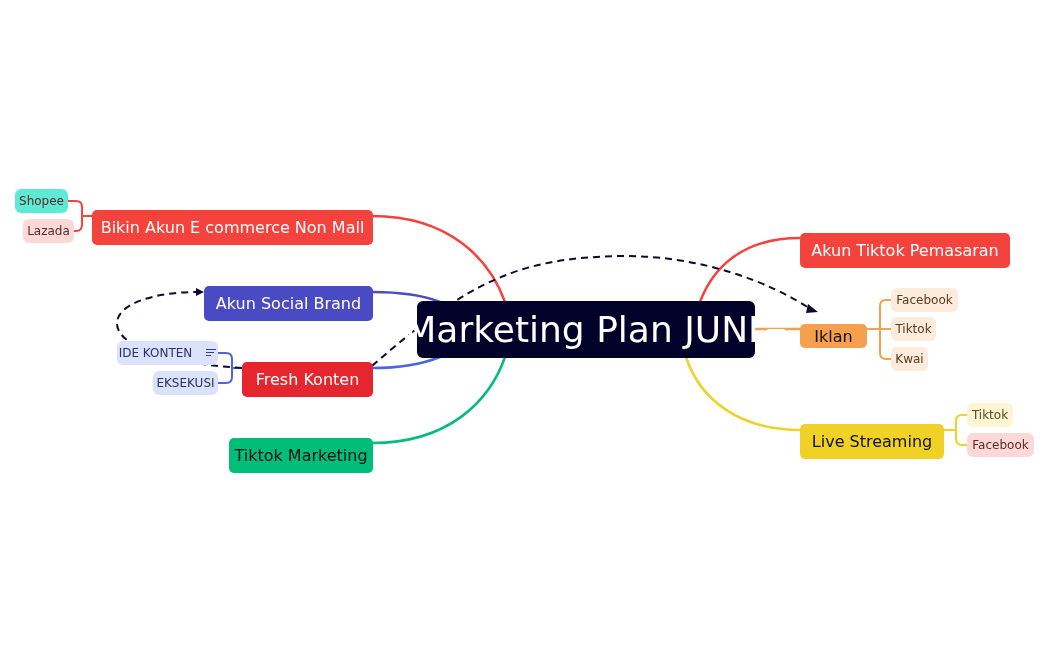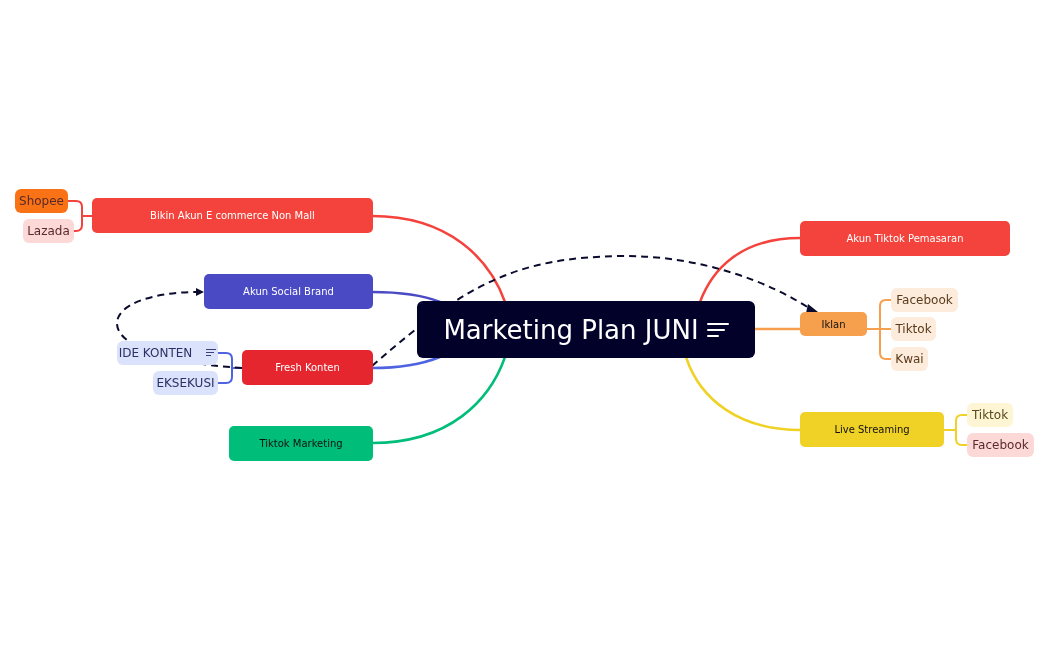--- a/index.html
+++ b/index.html
@@ -7,24 +7,24 @@
     width: 1049px; height: 650px; position: relative; overflow: hidden;
     background: #ffffff;
     font-family: "DejaVu Sans", "Liberation Sans", sans-serif;
   }
   svg.links { position: absolute; left: 0; top: 0; width: 1049px; height: 650px; }
   .node {
     position: absolute; box-sizing: border-box;
     display: flex; align-items: center; justify-content: center;
     border-radius: 5px; white-space: nowrap;
   }
-  .main { font-size: 10px; }
+  .main { font-size: 16px; margin-top: 12px; }
   .leaf { font-size: 12px; border-radius: 6px; }
   .root {
-    background: #02012a; color: #ffffff; font-size: 26px;
+    background: #02012a; color: #ffffff; font-size: 36px;
     border-radius: 6px;
   }
   .root .menu-icon { display: inline-block; margin-left: 8px; width: 22px; height: 16px; position: relative; }
   .root .menu-icon span { position: absolute; left: 0; height: 2px; background: #fff; border-radius: 1px; }
   .leaf .menu-icon { display: inline-block; margin-left: 14px; width: 10px; height: 8px; position: relative; }
   .leaf .menu-icon span { position: absolute; left: 0; height: 1px; background: #3a3f7a; }
 </style>
 </head>
 <body>
 
@@ -78,21 +78,21 @@
 <div class="node main" style="left:800px;top:221px;width:210px;height:35px;background:#f4433c;color:#fff;">
   <span>Akun Tiktok Pemasaran</span>
 </div>
 <div class="node main" style="left:800px;top:312px;width:67px;height:24px;background:#f6a04d;color:#111;">
   <span>Iklan</span>
 </div>
 <div class="node main" style="left:800px;top:412px;width:144px;height:35px;background:#f0d125;color:#111;">
   <span>Live Streaming</span>
 </div>
 
-<div class="node leaf" style="left:15px;top:189px;width:53px;height:24px;background:#f97316;color:#5a2a28;">
+<div class="node leaf" style="left:15px;top:189px;width:53px;height:24px;background:#5eead4;color:#5a2a28;">
   <span>Shopee</span>
 </div>
 <div class="node leaf" style="left:17px;top:219px;width:51px;height:24px;background:#fcd9d7;color:#5a2a28;margin-left:6px;">
   <span>Lazada</span>
 </div>
 
 <div class="node leaf" style="left:117px;top:341px;width:101px;height:24px;background:#dbe2fb;color:#2b3266;">
   <span>IDE KONTEN</span>
   <span class="menu-icon">
     <span style="top:0px;width:10px;"></span>

